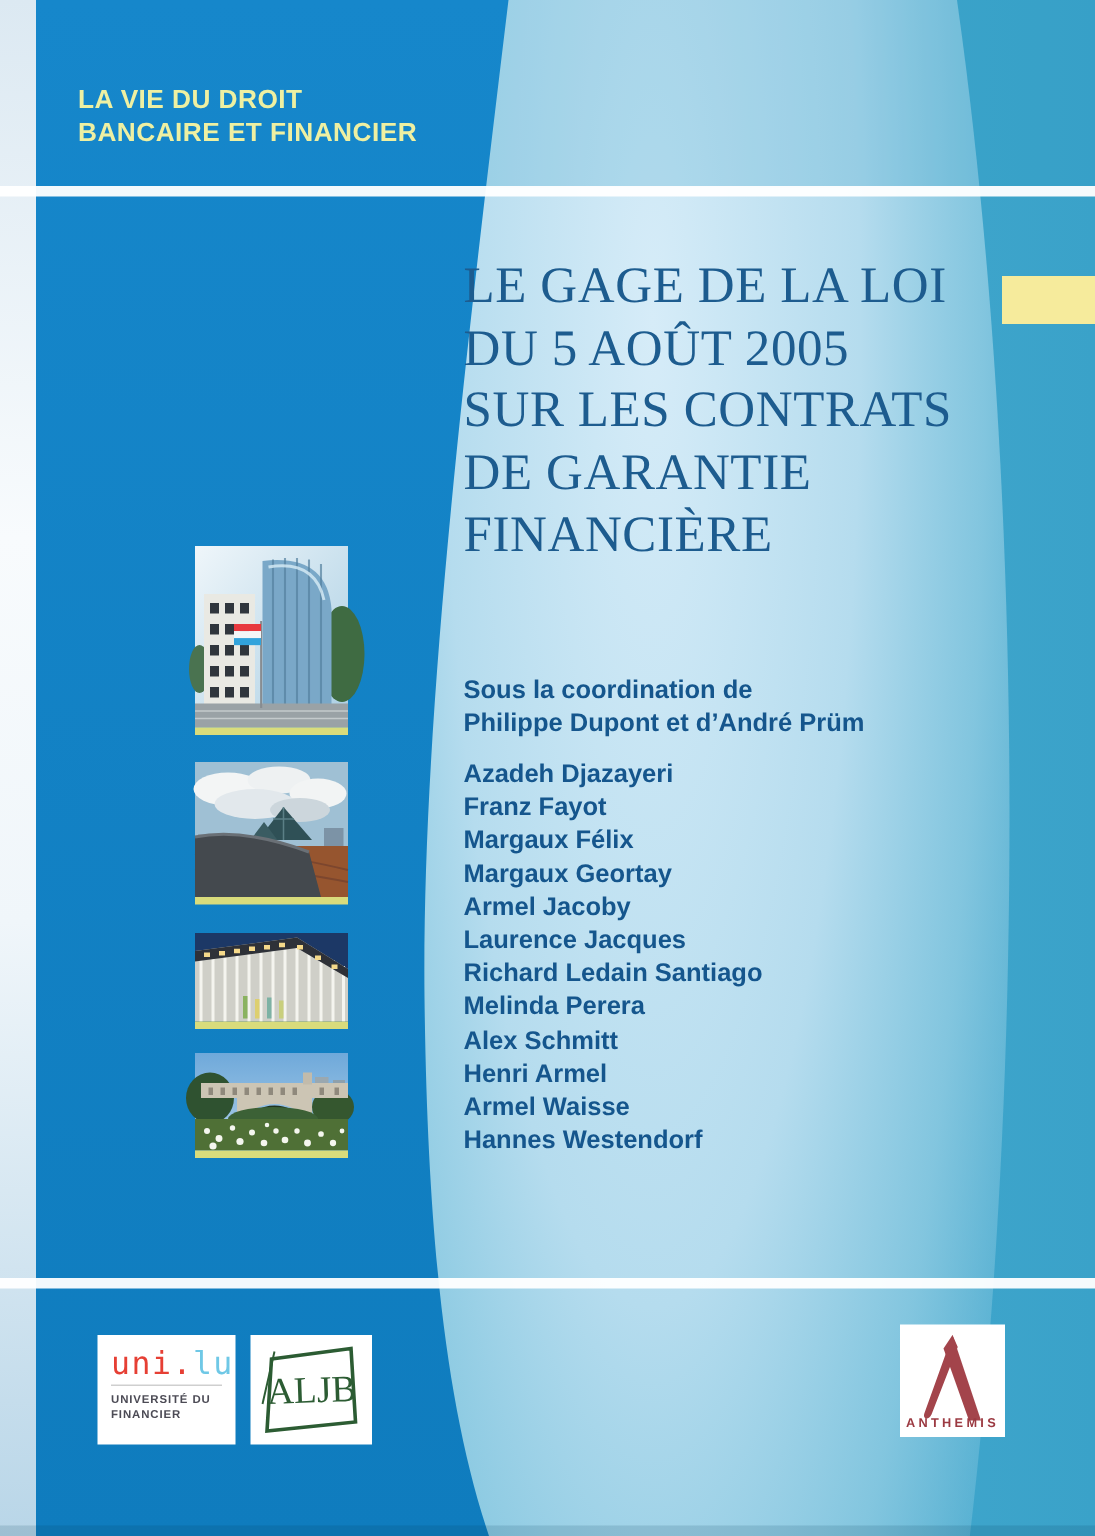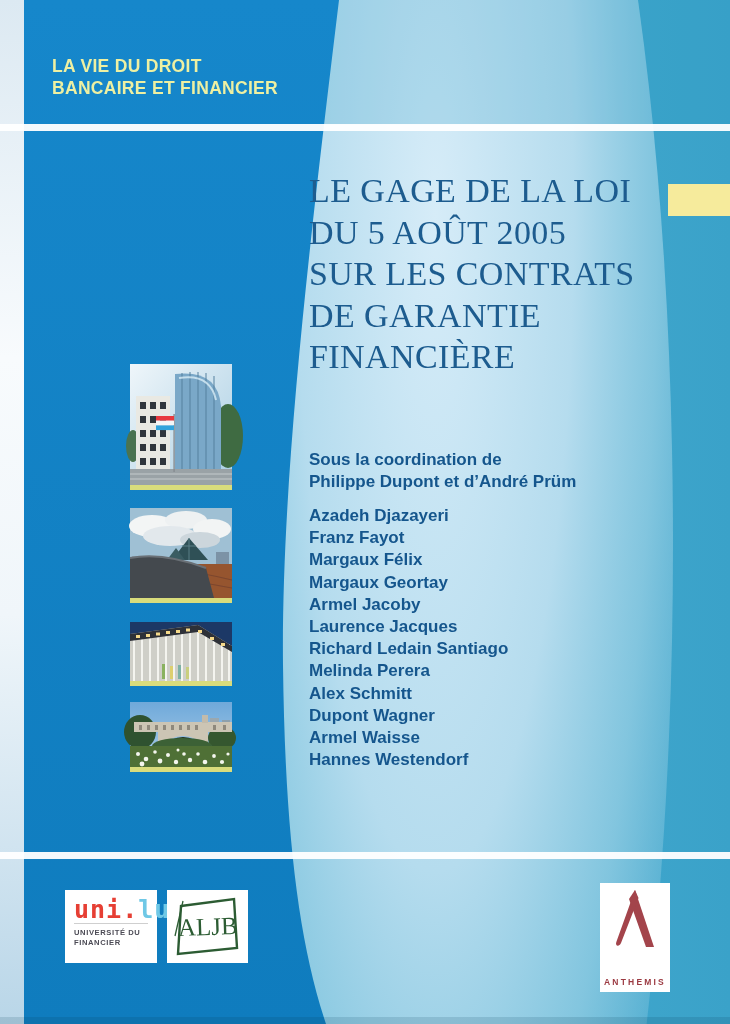--- a/index.html
+++ b/index.html
@@ -16,29 +16,29 @@
   .txt{position:absolute;z-index:2;white-space:pre-line;}
   .series-title{left:52px;top:55px;font-size:17.5px;line-height:22px;font-weight:700;
     letter-spacing:.3px;color:var(--series-yellow);}
   .main-title{left:309px;top:170px;width:380px;font-family:Liberation Serif, serif;
     font-size:34px;line-height:41.5px;font-weight:400;letter-spacing:.4px;color:var(--title-blue);}
   .coordination{left:309px;top:428px;font-size:17px;line-height:21.5px;font-weight:700;color:var(--text-blue);margin-top:21px;}
   .authors{left:309px;top:489px;z-index:2;position:absolute;margin-top:16px;}
   .authors div{font-size:17px;line-height:22.2px;font-weight:700;color:var(--text-blue);}
   .logo-box{position:absolute;z-index:2;background:#fff;}
   .uni-box{left:65px;top:890px;width:92px;height:73px;}
-  .uni-word{margin:9px 0 2px 9px;font-family:"DejaVu Sans Mono",monospace;font-weight:700;
-    font-size:25px;line-height:21px;letter-spacing:1px;}
+  .uni-word{margin:9px 0 2px 9px;font-family:"DejaVu Sans Mono",monospace;font-weight:400;
+    font-size:21px;line-height:21px;letter-spacing:1px;}
   .uni-word .red{color:var(--uni-red);}
   .uni-word .blue{color:var(--uni-lightblue);}
   .uni-rule{height:1px;background:#cfcfcf;margin:3px 9px 4px 9px;}
   .uni-name{margin-left:9px;font-size:7.6px;line-height:9.6px;font-weight:700;
     letter-spacing:.6px;color:var(--uni-gray);}
   .aljb-box{left:167px;top:890px;width:81px;height:73px;}
-  .anthemis-box{left:600px;top:883px;width:70px;height:109px;}
+  .anthemis-box{left:600px;top:883px;width:70px;height:75px;}
   .anthemis-word{position:absolute;left:0;bottom:5px;width:100%;text-align:center;
     font-size:8.5px;font-weight:700;letter-spacing:2.2px;color:#9c3a42;}
 </style>
 </head>
 <body>
 
 <div class="page">
 
   <svg class="bg-svg" width="730" height="1024" viewBox="0 0 730 1024">
     <defs>
@@ -242,21 +242,21 @@
   <div class="authors">
       <div>Azadeh Djazayeri</div>
       <div>Franz Fayot</div>
       <div>Margaux Félix</div>
       <div>Margaux Geortay</div>
       <div>Armel Jacoby</div>
       <div>Laurence Jacques</div>
       <div>Richard Ledain Santiago</div>
       <div>Melinda Perera</div>
       <div>Alex Schmitt</div>
-      <div>Dupont Wagner</div>
+      <div>Henri Armel</div>
       <div>Armel Waisse</div>
       <div>Hannes Westendorf</div>
     </div>
 
   <div class="logo-box uni-box">
     <div class="uni-word">
       <span class="red">uni</span><span class="red">.</span><span class="blue">lu</span>
     </div>
     <div class="uni-rule"></div>
     <div class="uni-name">UNIVERSITÉ DU</div>

